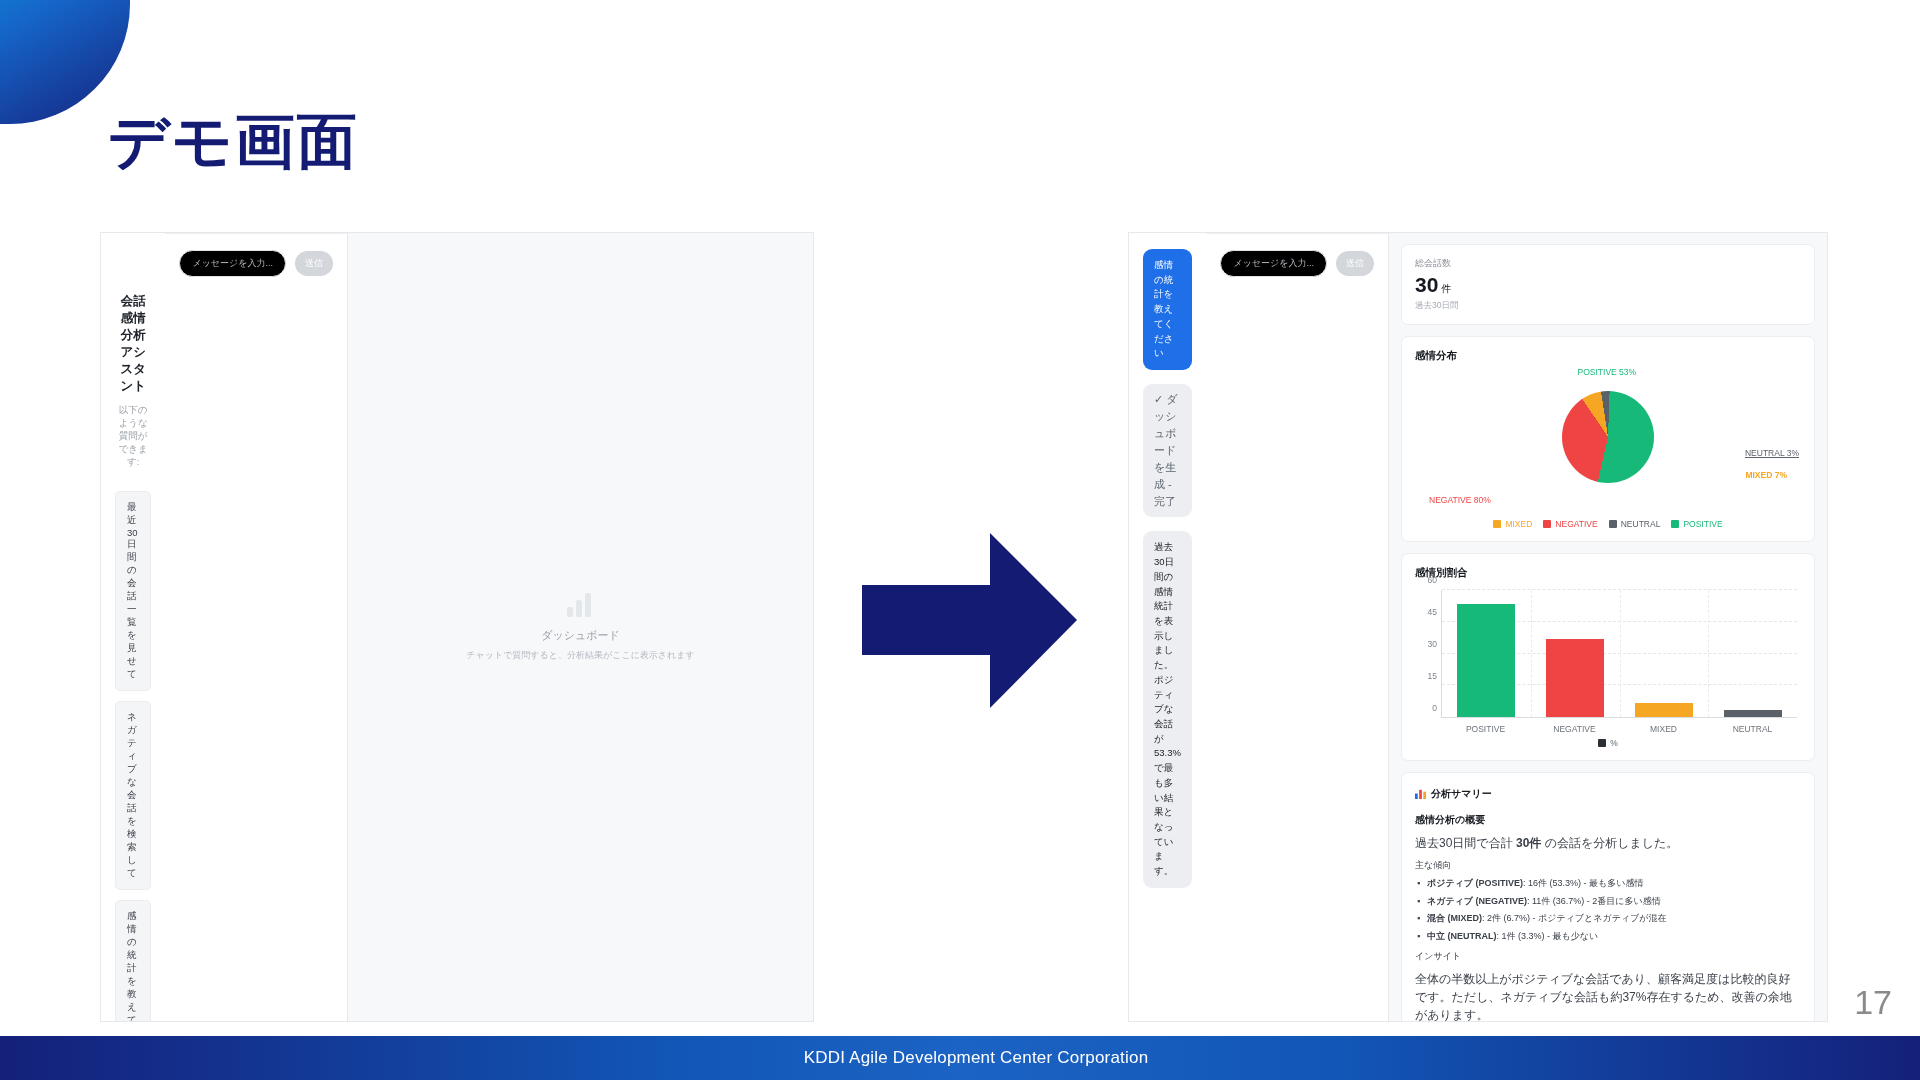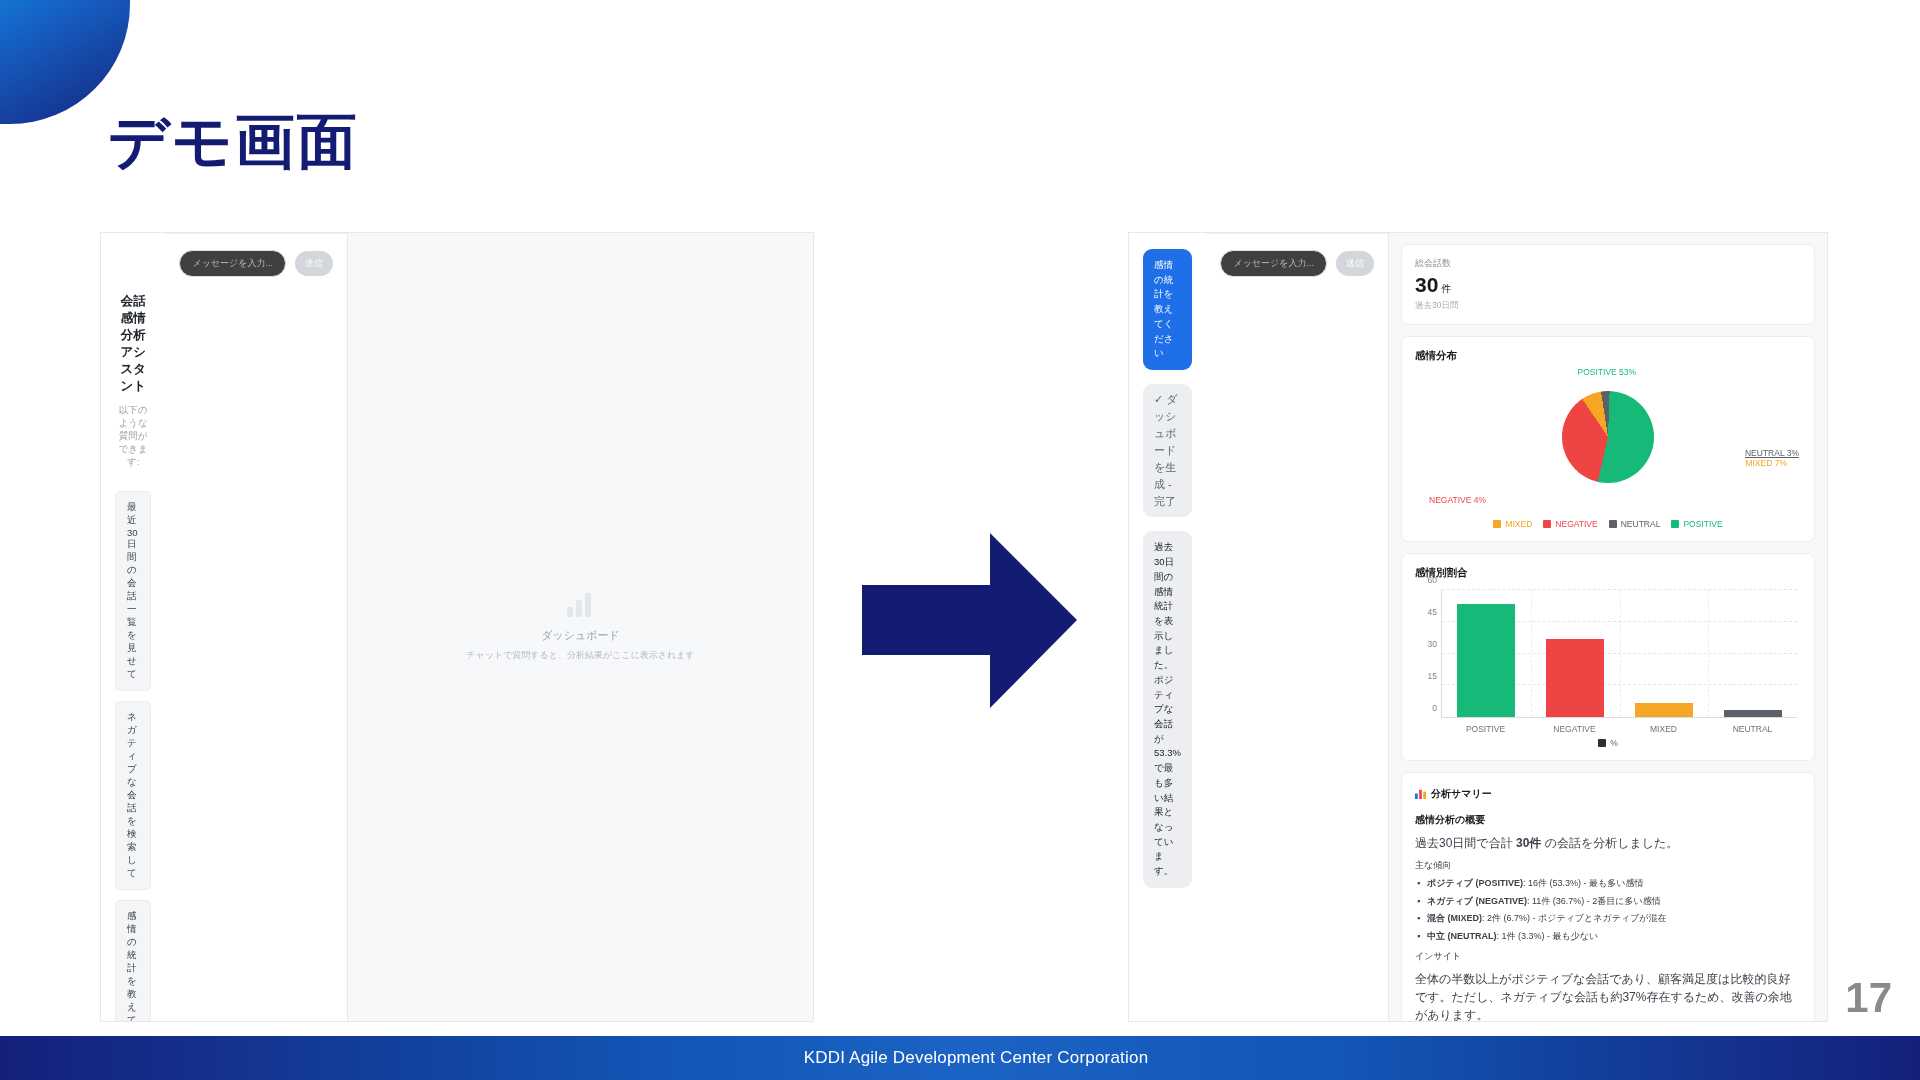--- a/index.html
+++ b/index.html
@@ -33,21 +33,21 @@
 
   
   .footer-band {
     position: absolute; left: 0; bottom: 0; width: 1920px; height: 44px;
     background: linear-gradient(90deg, #14207a 0%, #1256b6 35%, #1b63c4 50%, #1256b6 70%, #14207a 100%);
     display: flex; align-items: center; justify-content: center; padding-left: 32px;
   }
   .footer-text { color: #fff; font-size: 17px; letter-spacing: .2px; }
   .page-num {
     position: absolute; right: 28px; bottom: 58px;
-    font-size: 42px; color: #8a8a8a; font-weight: 700;
+    font-size: 34px; color: #8a8a8a; font-weight: 400;
   }
 
   
   .app-window {
     position: absolute; background: #fff;
     border: 1px solid #e6e8ec;
     display: flex;
   }
   .app-left { position: absolute; left: 100px; top: 232px; width: 714px; height: 790px; }
   .app-right { position: absolute; left: 1128px; top: 232px; width: 700px; height: 790px; }
@@ -87,21 +87,21 @@
   .bubble.status { background: #eceef1; color: #5c636d; font-size: 11px; padding: 7px 11px; }
   .bubble.assistant { background: #eceef1; color: #20242b; }
 
   
   .chat-input-bar {
     height: 60px; border-top: 1px solid #eceef0;
     display: flex; align-items: center; gap: 9px; padding: 0 14px;
   }
   .chat-input {
     flex: 1; height: 27px; border: 1px solid #e0e3e8; border-radius: 14px;
-    background: #404040; font-size: 9px; color: #b6bac1; padding: 0 12px;
+    background: #000000; font-size: 9px; color: #b6bac1; padding: 0 12px;
     display: flex; align-items: center;
   }
   .send-btn {
     width: 38px; height: 25px; border-radius: 13px; background: #d3d6db;
     color: #fff; font-size: 9px; display: flex; align-items: center;
     justify-content: center; cursor: pointer;
   }
 
   
   .dash-col { flex: 1; background: #f7f8fa; height: 100%; position: relative; overflow: hidden; }
@@ -259,22 +259,22 @@
           </div>
           <div class="kpi-note">過去30日間</div>
         </div>
 
         <div class="card">
           <div class="card-title">感情分布</div>
           <div class="pie-wrap">
             <div class="pie" id="pie-slices" style="background: conic-gradient(from 2deg, rgb(23, 185, 120) 0deg, rgb(23, 185, 120) 190.8deg, rgb(239, 68, 68) 190.8deg, rgb(239, 68, 68) 324deg, rgb(245, 166, 35) 324deg, rgb(245, 166, 35) 349.2deg, rgb(91, 97, 105) 349.2deg, rgb(91, 97, 105) 360deg);"></div>
             <div class="pie-lbl" id="pie-lbl-pos" style="left: 50%; top: 0px; transform: translateX(-52%); color: rgb(23, 185, 120);">POSITIVE 53%</div>
             <div class="pie-lbl" id="pie-lbl-neu" style="right: 2px; top: 81px; color: rgb(91, 97, 105); text-decoration: underline;">NEUTRAL 3%</div>
-            <div class="pie-lbl" id="pie-lbl-mix" style="right: 14px; top: 91px; color: rgb(245, 166, 35);">MIXED 7%</div>
-            <div class="pie-lbl" id="pie-lbl-neg" style="left: 14px; top: 128px; color: rgb(239, 68, 68);">NEGATIVE 4%</div>
+            <div class="pie-lbl" id="pie-lbl-mix" style="right: 14px; top: 103px; color: rgb(245, 166, 35); font-weight: bold;">MIXED 7%</div>
+            <div class="pie-lbl" id="pie-lbl-neg" style="left: 14px; top: 128px; color: rgb(239, 68, 68);">NEGATIVE 80%</div>
           </div>
           <div class="legend" id="pie-legend">
               <div class="legend-item">
                 <span class="legend-swatch" style="background: rgb(245, 166, 35);"></span>
                 <span style="color: rgb(245, 166, 35);">MIXED</span>
               </div>
               <div class="legend-item">
                 <span class="legend-swatch" style="background: rgb(239, 68, 68);"></span>
                 <span style="color: rgb(239, 68, 68);">NEGATIVE</span>
               </div>

